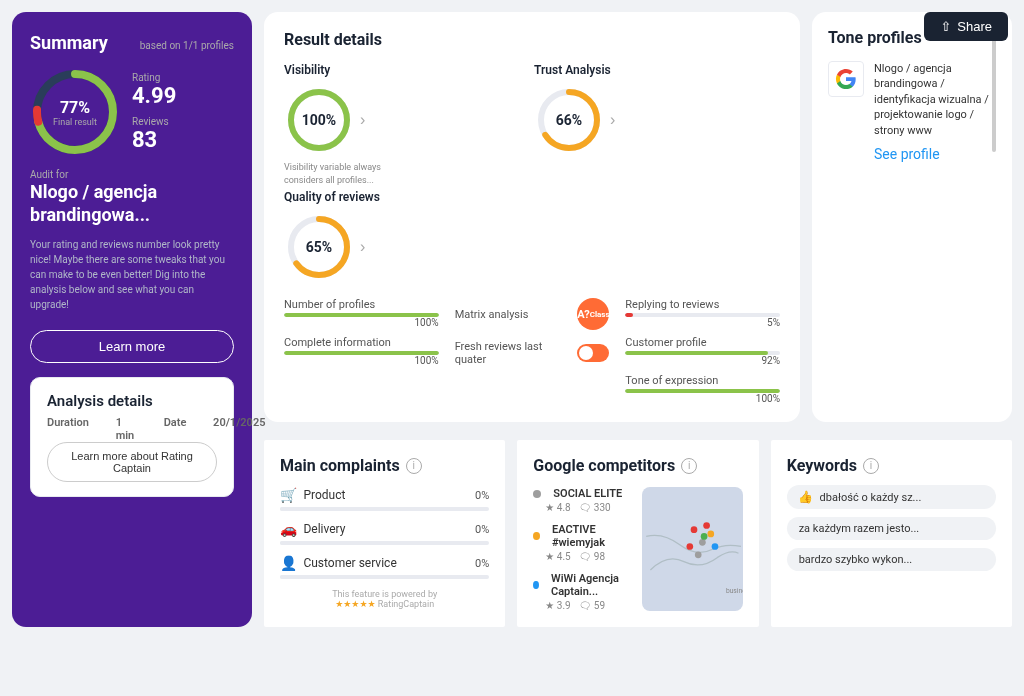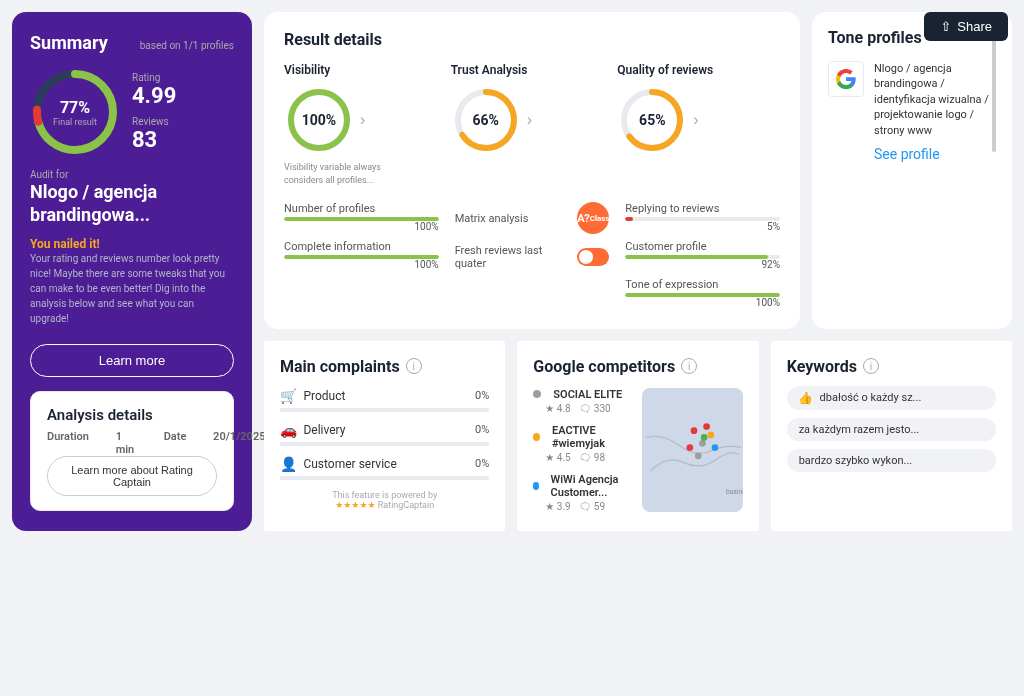--- a/index.html
+++ b/index.html
@@ -202,21 +202,21 @@
 
     .section-title {
       font-size: 16px;
       font-weight: 700;
       color: #1a2332;
       margin-bottom: 14px;
     }
 
     .metrics-row {
       display: grid;
-      grid-template-columns: 1fr 1fr 1fr;
+      grid-template-columns: 1fr 1fr;
       gap: 4px;
       margin-bottom: 16px;
     }
 
     .metric-label {
       font-size: 12px;
       font-weight: 600;
       color: #1a2332;
       margin-bottom: 8px;
     }
@@ -405,20 +405,21 @@
       grid-row: 2;
       display: grid;
       grid-template-columns: 1fr 1fr 1fr;
       gap: 12px;
     }
 
     .bottom-card {
       background: #fff;
       border-radius: 2px;
       padding: 16px;
+      margin-top: 6px;
     }
 
     .complaints-section .section-title {
       display: flex;
       align-items: center;
       gap: 6px;
     }
 
     .info-icon {
       width: 16px;
@@ -599,21 +600,20 @@
         </div>
       </div>
     </div>
 
     <div>
       <div class="audit-for">Audit for</div>
       <div class="audit-name">Nlogo / agencja brandingowa...</div>
     </div>
 
     <div>
-      <div class="nailed-it">You nailed it!</div>
       <div class="nailed-desc">Your rating and reviews number look pretty nice! Maybe there are some tweaks that you can make to be even better! Dig into the analysis below and see what you can upgrade!</div>
     </div>
 
     <button class="learn-more-btn">Learn more</button>
 
     <div class="analysis-details" style="margin-top:4px;">
       <div class="analysis-details-title">Analysis details</div>
       <div class="analysis-meta">
         <span>Duration</span>&nbsp;
         <span>1 min</span>
@@ -823,21 +823,21 @@
               <span>EACTIVE #wiemyjak</span>
             </div>
             <div class="competitor-stats">
               <span>★ 4.5</span>
               <span>🗨 98</span>
             </div>
           </div>
           <div class="competitor-item">
             <div class="competitor-name">
               <span class="competitor-dot" style="background:#2196f3;"></span>
-              <span>WiWi Agencja Customer...</span>
+              <span>WiWi Agencja Captain...</span>
             </div>
             <div class="competitor-stats">
               <span>★ 3.9</span>
               <span>🗨 59</span>
             </div>
           </div>
         </div>
         <div class="competitor-map">
           <svg width="100%" height="100%" viewBox="0 0 120 110" style="position:absolute;top:0;left:0;">
             <rect width="120" height="110" fill="#cfd8e8" rx="8"></rect>

